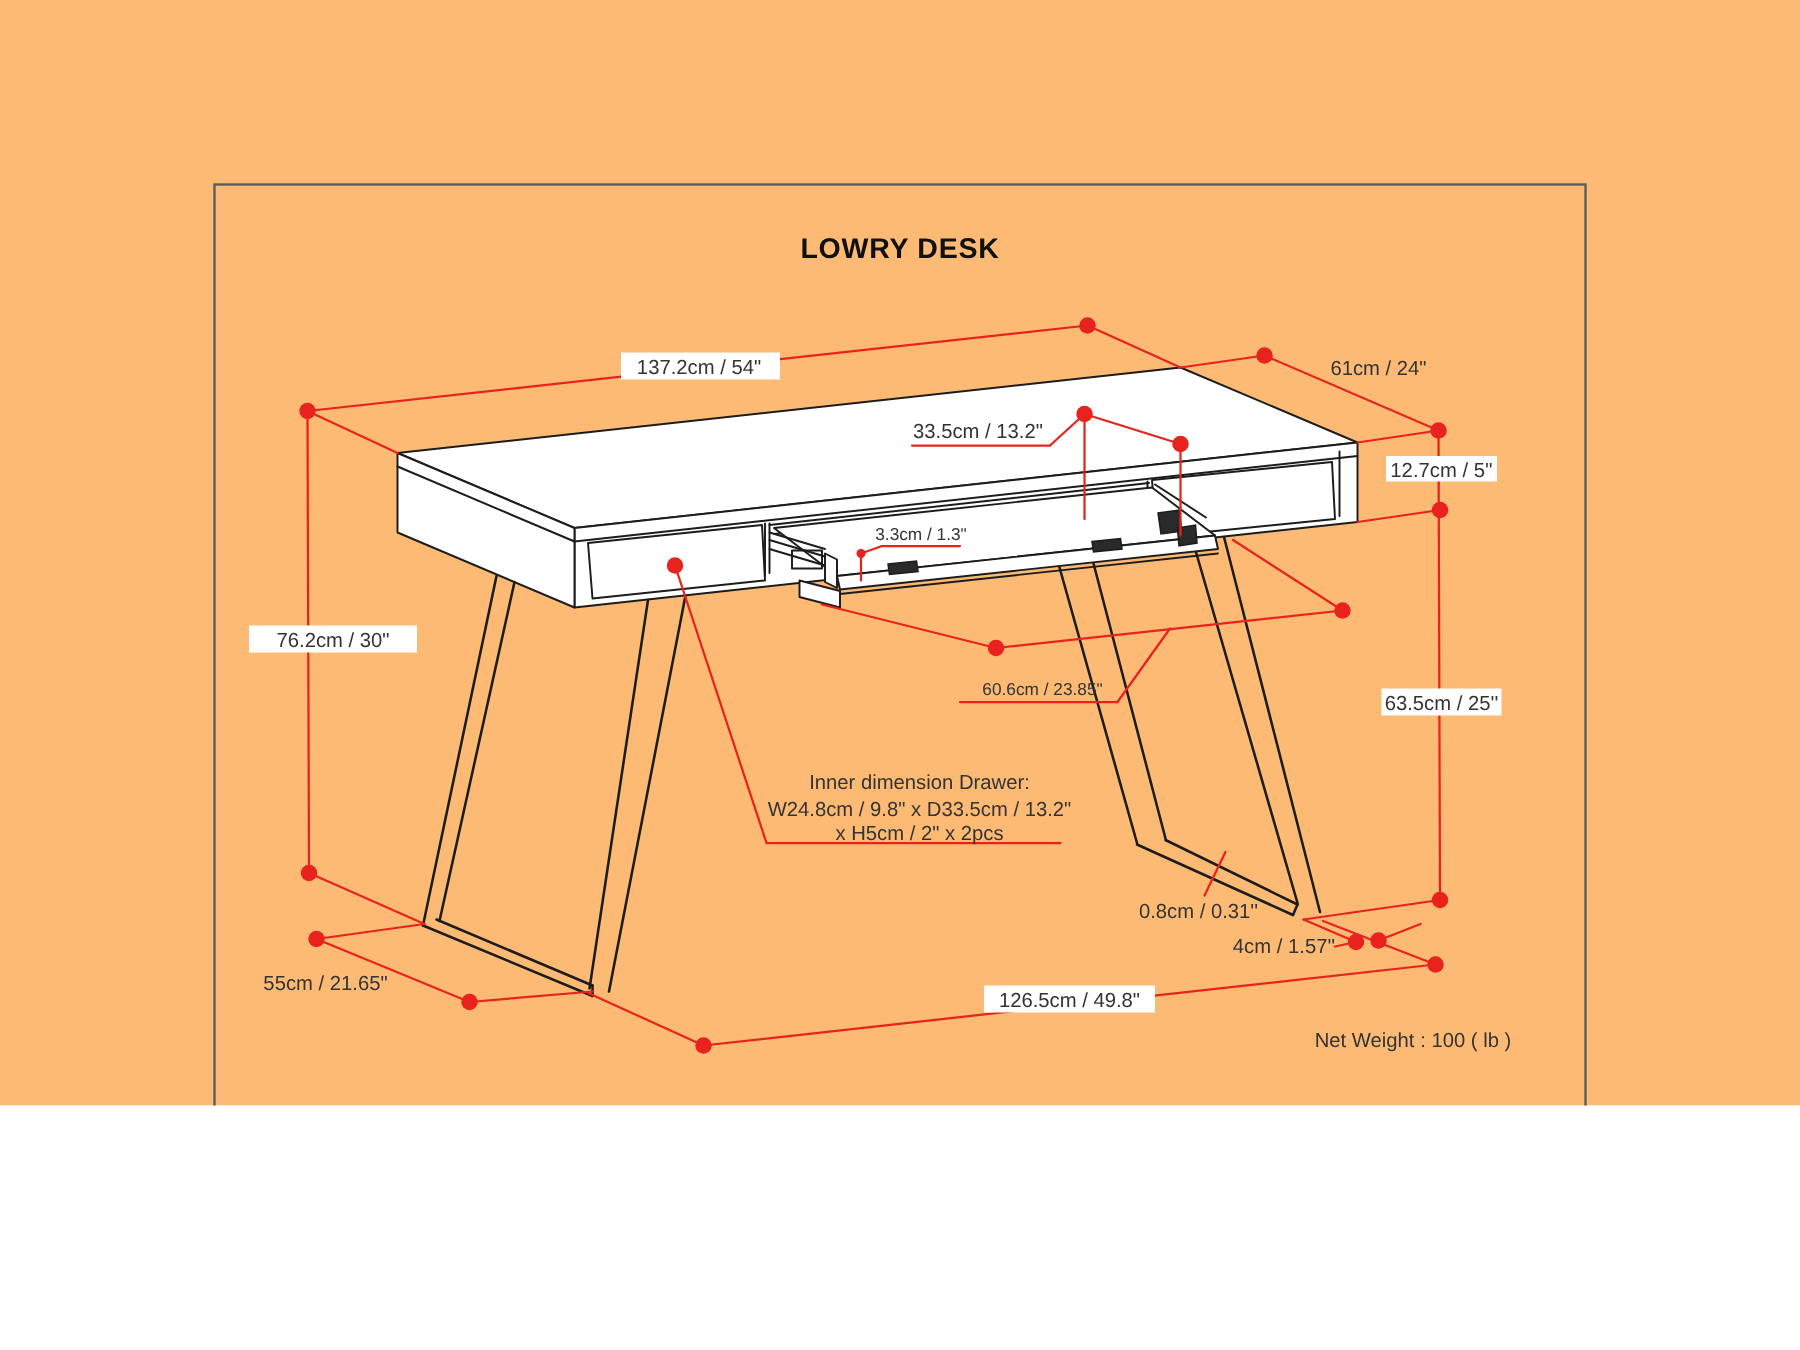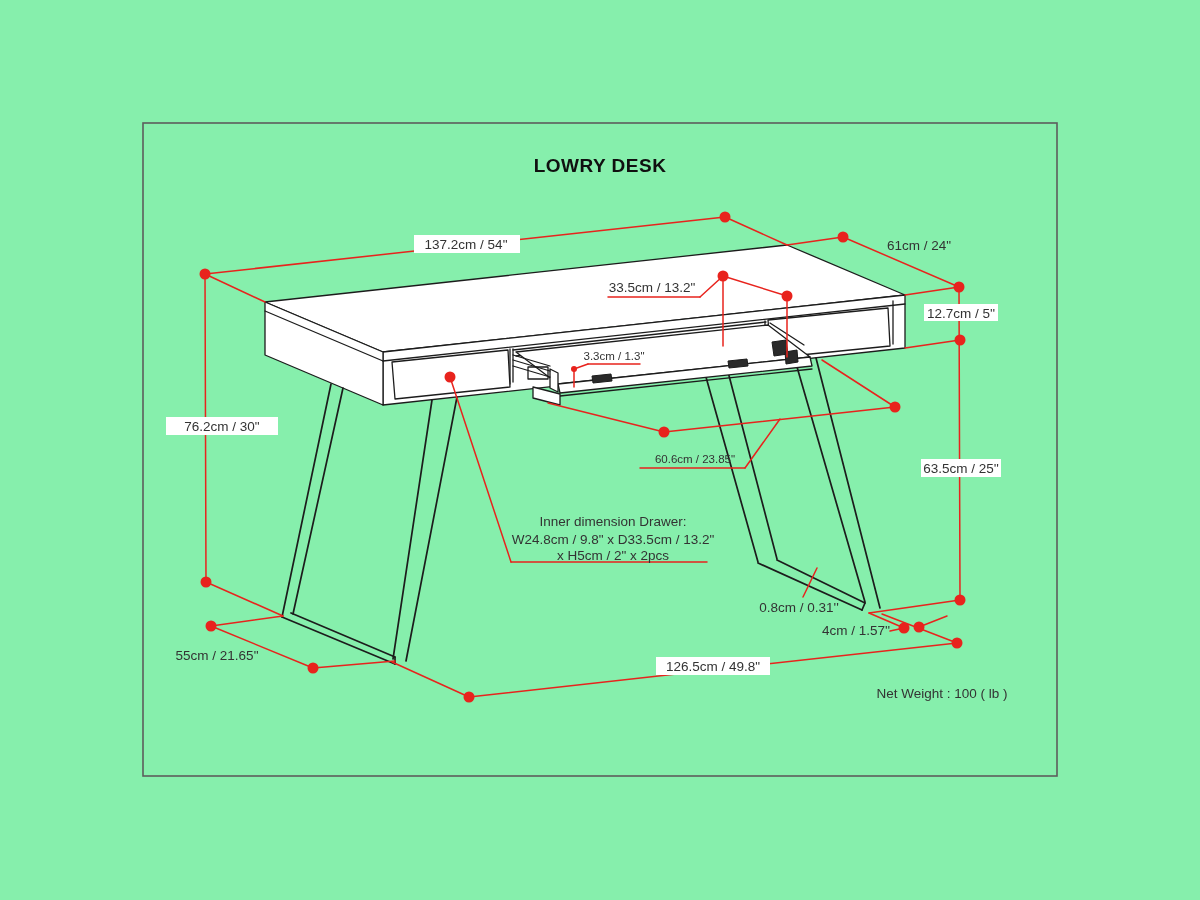--- a/index.html
+++ b/index.html
@@ -1,16 +1,16 @@
 <!DOCTYPE html>
 <html style="--red: #e8231d; --ink: #1c1c1c;"><head>
 <meta charset="utf-8">
 <style>
   html,body{margin:0;padding:0;background:#ffffff;}
-  .page{position:relative;width:1200px;height:900px;background:#86efac;font-family:"Liberation Sans",sans-serif;}
+  .page{position:relative;width:1200px;height:737px;background:#fdba74;font-family:"Liberation Sans",sans-serif;}
   svg{position:absolute;left:0;top:0;}
   .blk{stroke:var(--ink,#1c1c1c);stroke-width:1.3;fill:none;stroke-linejoin:round;stroke-linecap:round;}
   .blkf{stroke:var(--ink,#1c1c1c);stroke-width:1.3;fill:#ffffff;stroke-linejoin:round;}
   .blkd{stroke:var(--ink,#1c1c1c);stroke-width:1;fill:#2a2a2a;}
   .leg{stroke-width:1.7;}
   .red{stroke:var(--red,#e8231d);stroke-width:1.5;fill:none;stroke-linejoin:round;stroke-linecap:round;}
   .dot{fill:var(--red,#e8231d);stroke:none;}
   .lbl{fill:#333;font-size:13.5px;font-family:"Liberation Sans",sans-serif;}
   .lbl-sm{fill:#333;font-size:11.5px;font-family:"Liberation Sans",sans-serif;}
   .ttl{fill:#101010;font-size:19px;font-weight:bold;letter-spacing:.5px;font-family:"Liberation Sans",sans-serif;}

